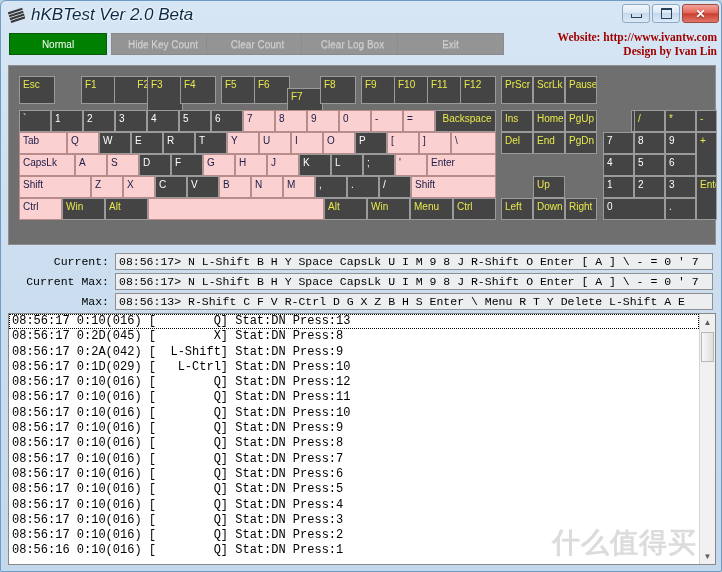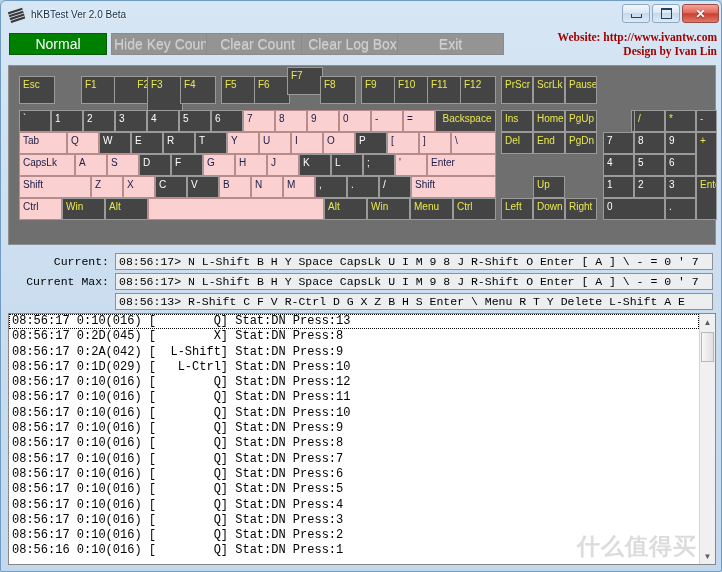--- a/index.html
+++ b/index.html
@@ -21,23 +21,24 @@
   .titlebar{
     position:absolute;left:0;top:0;width:722px;height:27px;
     box-sizing:border-box;
     display:flex;align-items:center;
     padding-left:7px;
   }
   .title-icon{
     width:17px;height:16px;margin-right:6px;position:relative;flex:none;
   }
   .title-text{
-    font-size:10px;color:#0b2a48;
+    font-size:17px;color:#0b2a48;
     text-shadow:0 0 3px #fff,0 0 2px #fff;
     white-space:nowrap;
+    font-style:italic;
   }
   .winbtns{
     position:absolute;right:4px;top:3px;display:flex;gap:2px;
   }
   .wbtn{
     width:28px;height:19px;box-sizing:border-box;
     border:1px solid #8fa9c2;border-radius:3px;
     background:linear-gradient(to bottom,#f2f7fc 0%,#dce9f5 45%,#c6d9ec 50%,#dceaf7 100%);
     display:flex;align-items:center;justify-content:center;
     position:relative;
@@ -50,21 +51,21 @@
   .glyph-min{width:9px;height:3px;border:1px solid #27415c;border-top:none;background:transparent;margin-top:5px;}
   .glyph-max{width:9px;height:8px;border:1px solid #27415c;border-top-width:2px;background:transparent;}
   .glyph-close{color:#fff;font-size:12px;font-weight:bold;line-height:1;font-family:"Liberation Sans",sans-serif;text-shadow:0 1px 1px #7a2b20;}
 
   
   .toolbar{
     position:absolute;left:0;top:27px;width:722px;height:33px;
   }
   .tbtn{
     position:absolute;top:5px;height:22px;box-sizing:border-box;
-    font-size:14px;border:1px solid #8d8d8d;
+    font-size:10px;border:1px solid #8d8d8d;
     display:flex;align-items:center;justify-content:center;
   }
   .tbtn.normal{
     background:#008000;color:#ffffff;border:1px solid #0a5a0a;
   }
   .tbtn.dis{
     background:#949494;color:#cfcfcf;border:1px solid #8b8b8b;
     text-shadow:0 1px 0 #b5b5b5;
   }
   .credit{
@@ -134,21 +135,21 @@
   }
   .sb-arrow.up{top:0;}
   .sb-arrow.down{bottom:0;}
   .sb-thumb{
     position:absolute;left:1px;top:18px;width:13px;height:30px;
     background:linear-gradient(to right,#f7f7f7,#dfdfdf);
     border:1px solid #b8b8b8;box-sizing:border-box;
   }
   .watermark{
     position:absolute;right:18px;bottom:2px;
-    font-size:23px;color:#dcdcdc;font-weight:bold;
+    font-size:28px;color:#dcdcdc;font-weight:bold;
     letter-spacing:1px;font-family:"DejaVu Sans",sans-serif;
     pointer-events:none;
     margin-top:25px;
   }
 </style>
 </head>
 <body>
 
 <div id="app">
 
@@ -190,21 +191,21 @@
   </div>
 
   <div class="kbpanel" id="kbpanel">
       <div class="key off k-yellow" style="left: 10px; top: 10px; width: 36px; height: 28px;">Esc</div>
       <div class="key off k-yellow" style="left: 72px; top: 10px; width: 36px; height: 28px;">F1</div>
       <div class="key off k-yellow" style="left: 105px; top: 10px; width: 36px; height: 28px; text-align: right;">F2</div>
       <div class="key off k-yellow" style="left: 138px; top: 10px; width: 36px; height: 40px;">F3</div>
       <div class="key off k-yellow" style="left: 171px; top: 10px; width: 36px; height: 28px;">F4</div>
       <div class="key off k-yellow" style="left: 212px; top: 10px; width: 36px; height: 28px;">F5</div>
       <div class="key off k-yellow" style="left: 245px; top: 10px; width: 36px; height: 28px;">F6</div>
-      <div class="key off k-yellow" style="left: 278px; top: 1px; width: 36px; height: 28px;">F7</div>
+      <div class="key off k-yellow" style="left: 278px; top: 22px; width: 36px; height: 28px;">F7</div>
       <div class="key off k-yellow" style="left: 311px; top: 10px; width: 36px; height: 28px;">F8</div>
       <div class="key off k-yellow" style="left: 352px; top: 10px; width: 36px; height: 28px;">F9</div>
       <div class="key off k-yellow" style="left: 385px; top: 10px; width: 36px; height: 28px;">F10</div>
       <div class="key off k-yellow" style="left: 418px; top: 10px; width: 36px; height: 28px;">F11</div>
       <div class="key off k-yellow" style="left: 451px; top: 10px; width: 36px; height: 28px;">F12</div>
       <div class="key off k-yellow" style="left: 492px; top: 10px; width: 32px; height: 28px;">PrScr</div>
       <div class="key off k-yellow" style="left: 524px; top: 10px; width: 32px; height: 28px;">ScrLk</div>
       <div class="key off k-yellow" style="left: 556px; top: 10px; width: 32px; height: 28px;">Pause</div>
       <div class="key off k-white" style="left: 10px; top: 44px; width: 32px; height: 22px;">`</div>
       <div class="key off k-white" style="left: 42px; top: 44px; width: 32px; height: 22px;">1</div>
@@ -299,20 +300,21 @@
   <div class="statuswrap">
     <div class="strow" style="top:0;">
       <div class="slabel">Current:</div>
       <div class="sbox">08:56:17&gt; N L-Shift B H Y Space CapsLk U I M 9 8 J R-Shift O Enter [ A ] \ - = 0 ' 7</div>
     </div>
     <div class="strow" style="top:20px;">
       <div class="slabel">Current Max:</div>
       <div class="sbox">08:56:17&gt; N L-Shift B H Y Space CapsLk U I M 9 8 J R-Shift O Enter [ A ] \ - = 0 ' 7</div>
     </div>
     <div class="strow" style="top:40px;">
+      <div class="slabel">Max:</div>
       <div class="sbox">08:56:13&gt; R-Shift C F V R-Ctrl D G X Z B H S Enter \ Menu R T Y Delete L-Shift A E</div>
     </div>
   </div>
 
   <div class="logbox">
     <div class="loglist" id="loglist">
         <div class="logline focus">08:56:17 0:10(016) [        Q] Stat:DN Press:13</div>
         <div class="logline">08:56:17 0:2D(045) [        X] Stat:DN Press:8</div>
         <div class="logline">08:56:17 0:2A(042) [  L-Shift] Stat:DN Press:9</div>
         <div class="logline">08:56:17 0:1D(029) [   L-Ctrl] Stat:DN Press:10</div>

